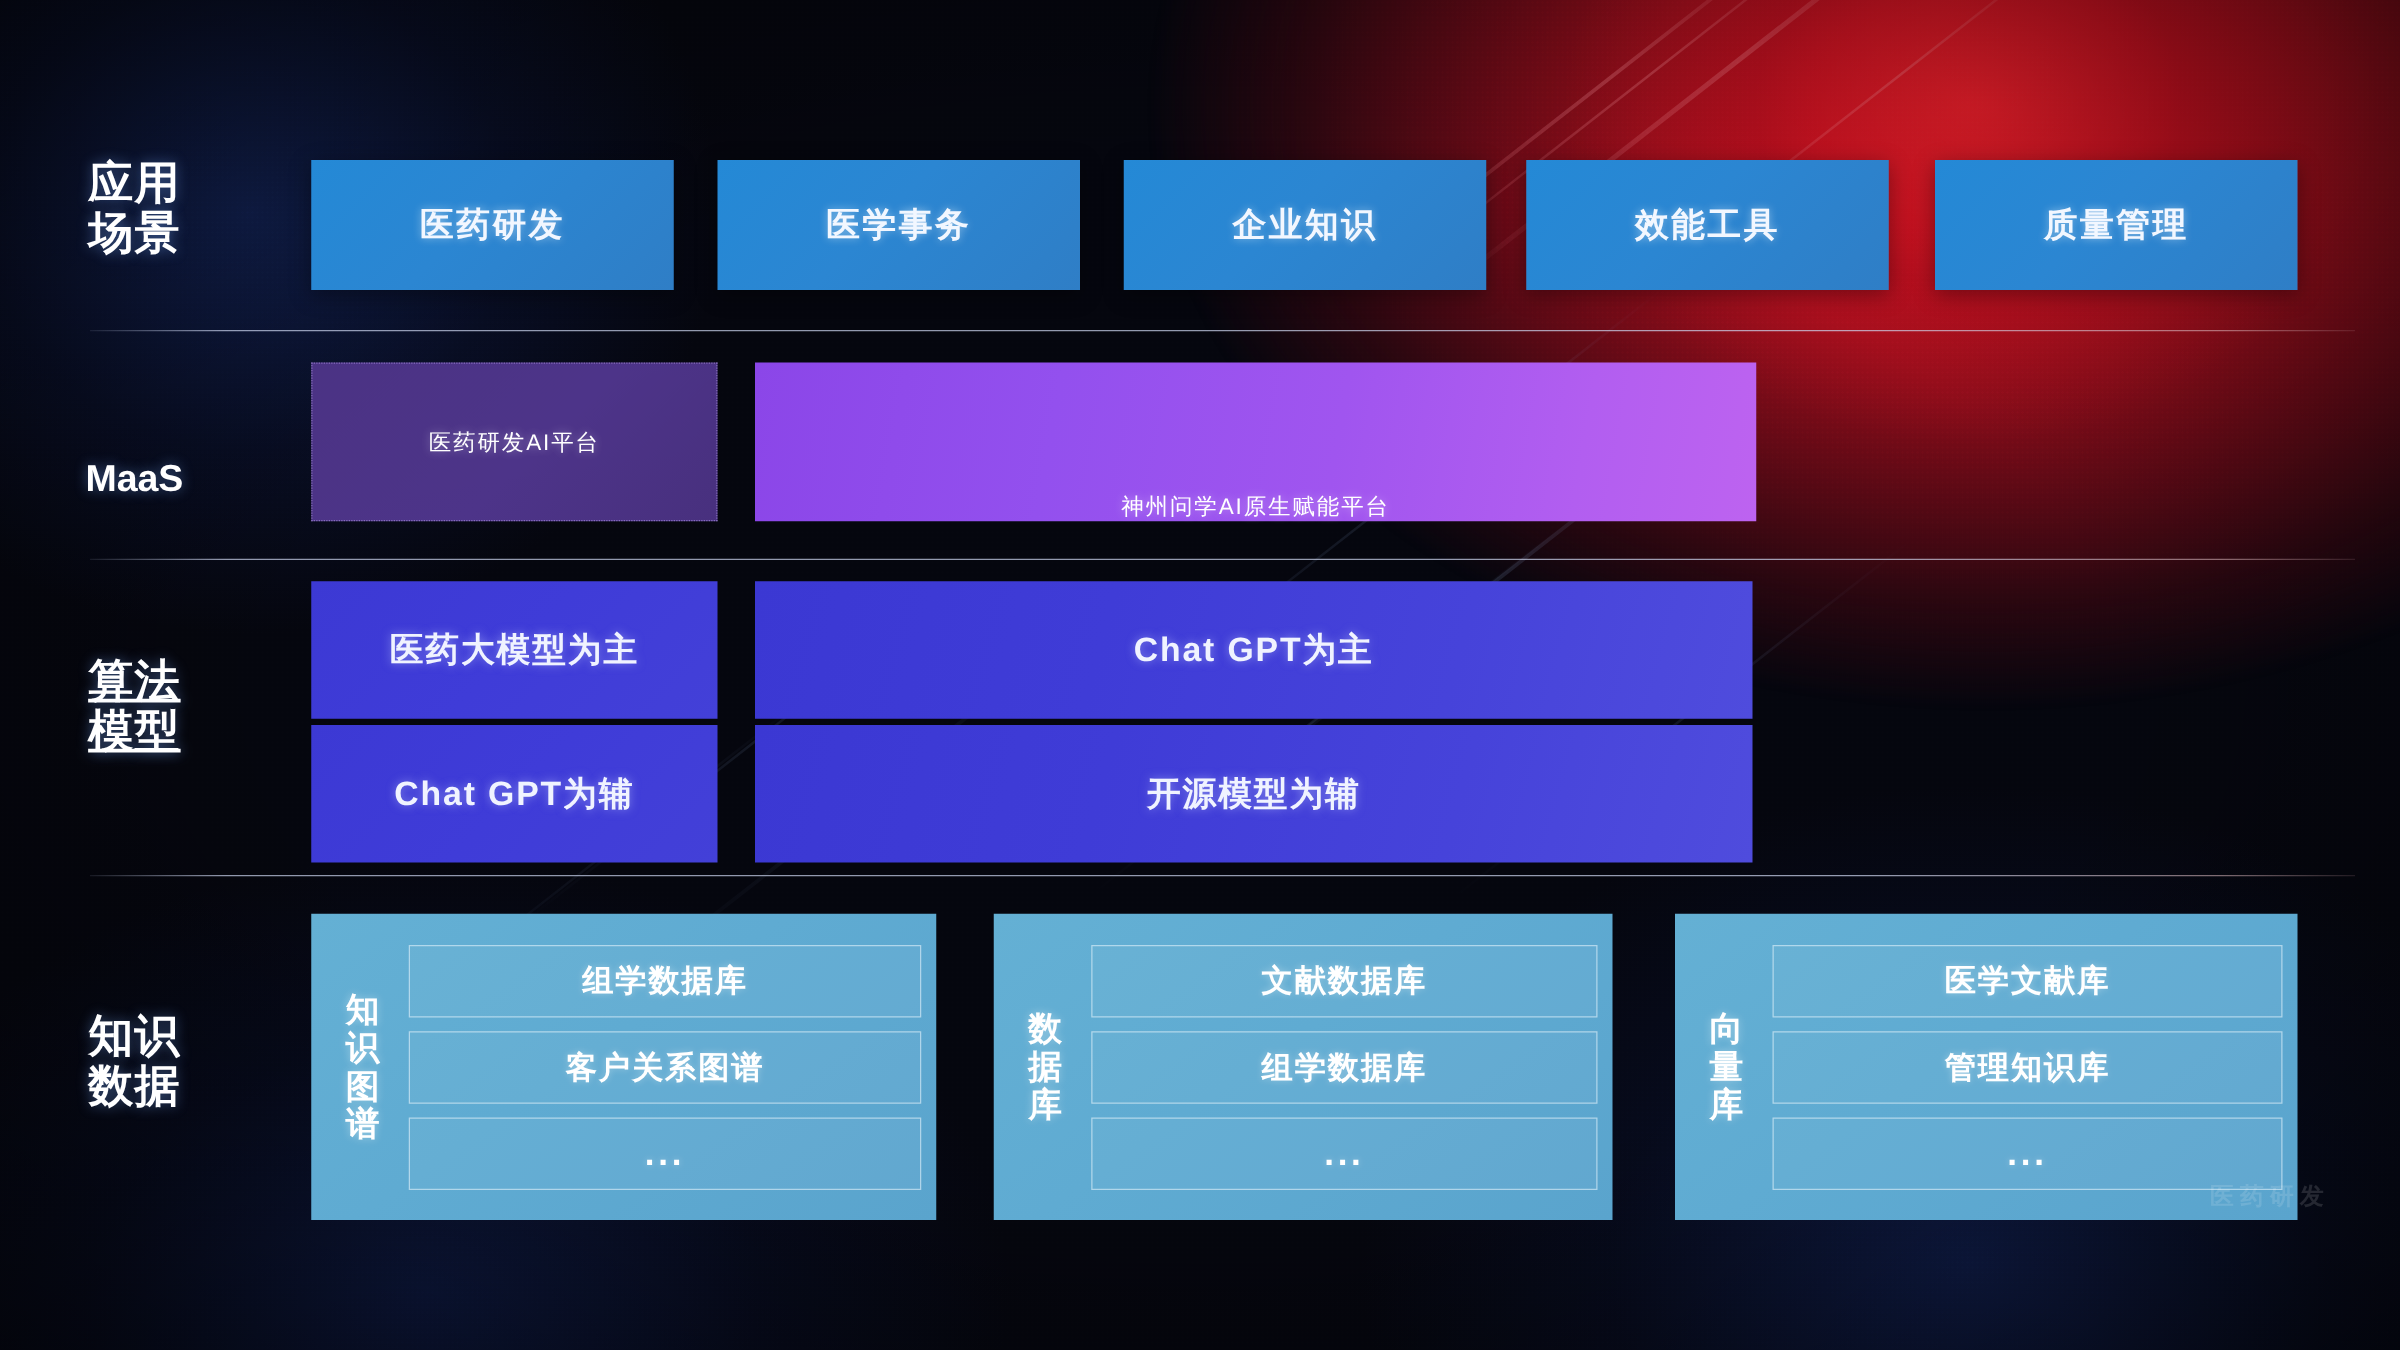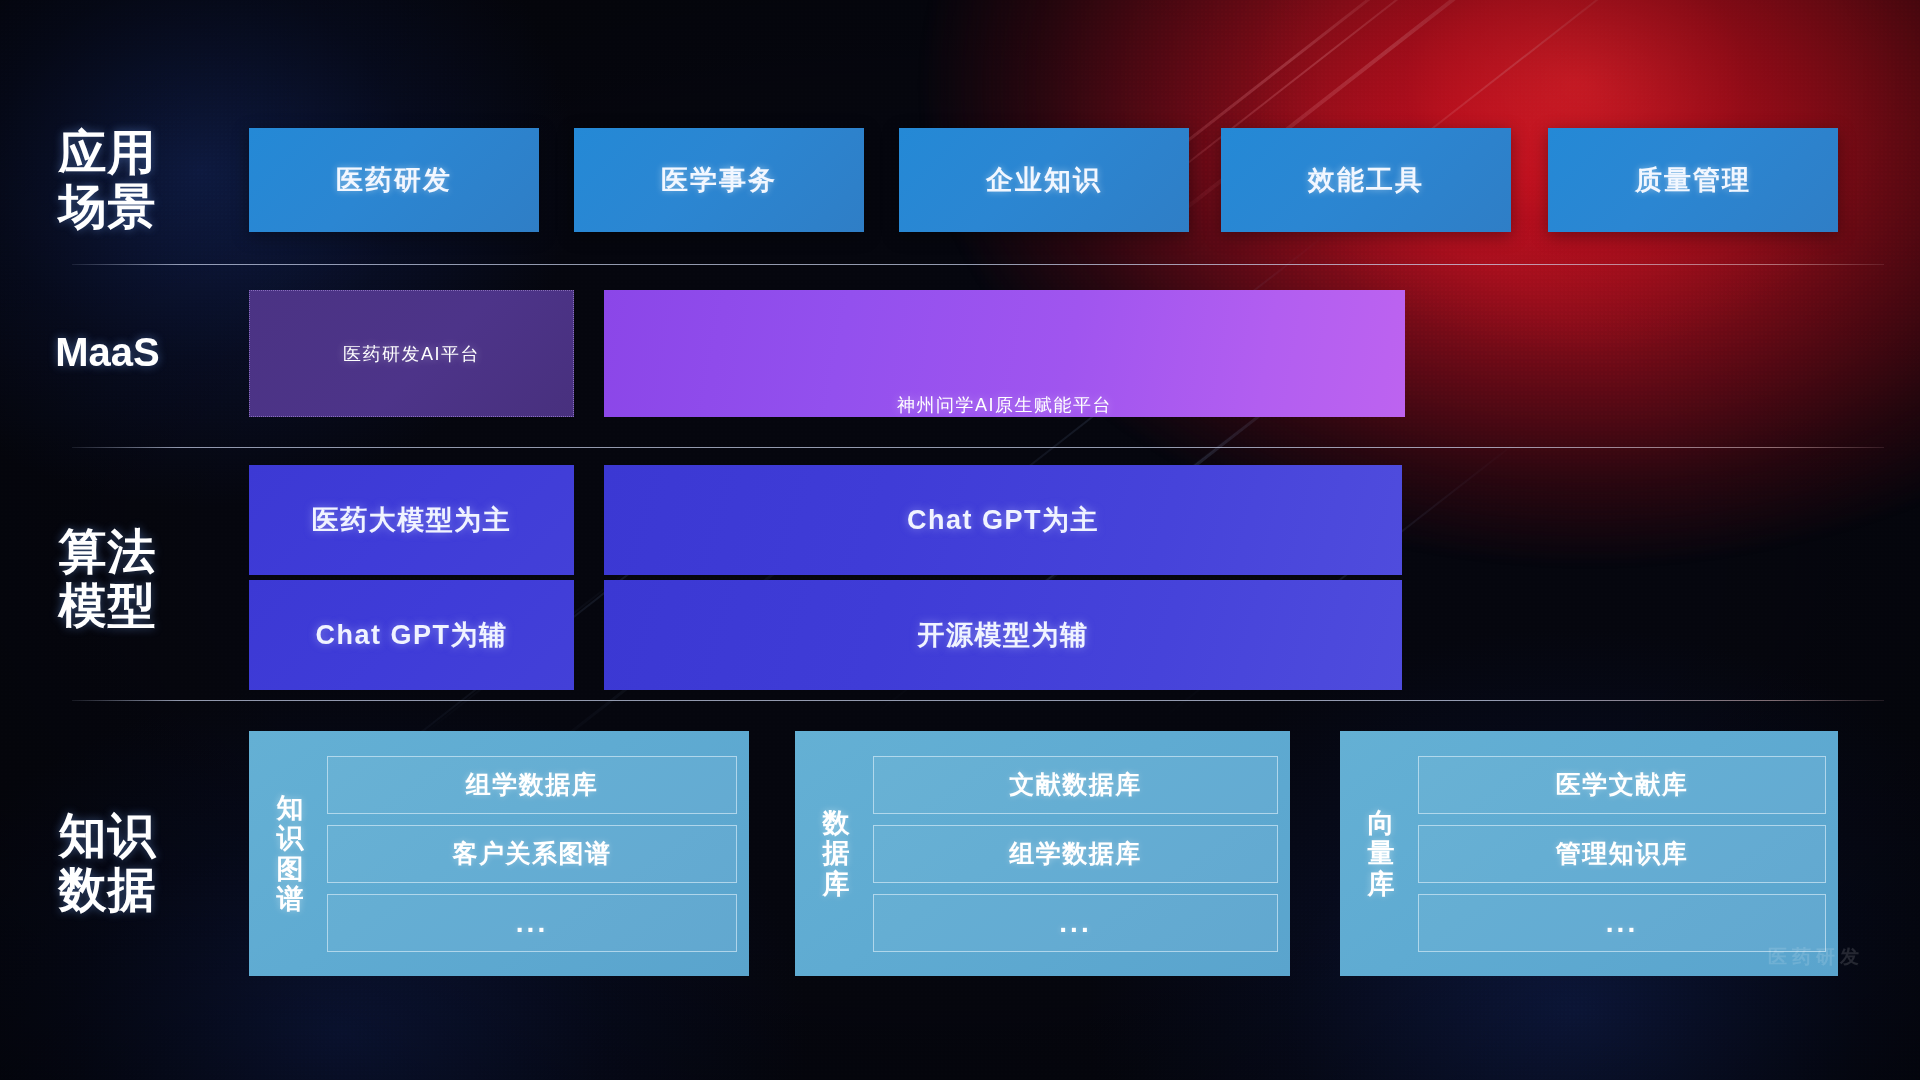--- a/index.html
+++ b/index.html
@@ -65,22 +65,22 @@
 
   
   #stage { position:absolute; inset:0; z-index:3; }
   .row { position:absolute; left:0; right:0; }
   .rowlabel {
     position:absolute; left:0; width:215px;
     text-align:center; color:#ffffff; font-weight:bold;
     letter-spacing:1px; line-height:1.12;
     text-shadow:0 0 10px rgba(120,170,255,.45);
   }
-  .rowlabel.cn { font-size:48px; }
-  .rowlabel.en { font-size:40px; letter-spacing:0px; }
+  .rowlabel.cn { font-size:36px; }
+  .rowlabel.en { font-size:30px; letter-spacing:0px;margin-top:37px; }
   .divider {
     position:absolute; left:72px; right:36px; height:1px;
     background:linear-gradient(to right, rgba(190,200,230,.10) 0%, rgba(205,214,240,.70) 6%, rgba(205,214,240,.72) 78%, rgba(225,190,195,.55) 94%, rgba(200,150,160,.15) 100%);
   }
 
   
   .appbox {
     position:absolute; top:0; height:104px;
     background:linear-gradient(135deg,#2489d6 0%, #2b86d2 45%, #2f7ec6 100%);
     display:flex; align-items:center; justify-content:center;
@@ -211,21 +211,21 @@
       <span>医药研发AI平台</span>
     </div>
     <div class="maas-right">
       <span>神州问学AI原生赋能平台</span>
     </div>
   </div>
 
   <div class="divider" style="top:447px;"></div>
 
   <div class="row" style="top:455px;height:235px;">
-    <div class="rowlabel cn" style="top:70px;">
+    <div class="rowlabel cn" style="top:70px;text-decoration:underline;">
       <div>算法</div>
       <div>模型</div>
     </div>
     <div class="algo-left" style="top:10px;">
       <span>医药大模型为主</span>
     </div>
     <div class="algo-right" style="top:10px;">
       <span>Chat GPT为主</span>
     </div>
     <div class="algo-left" style="top:125px;">

